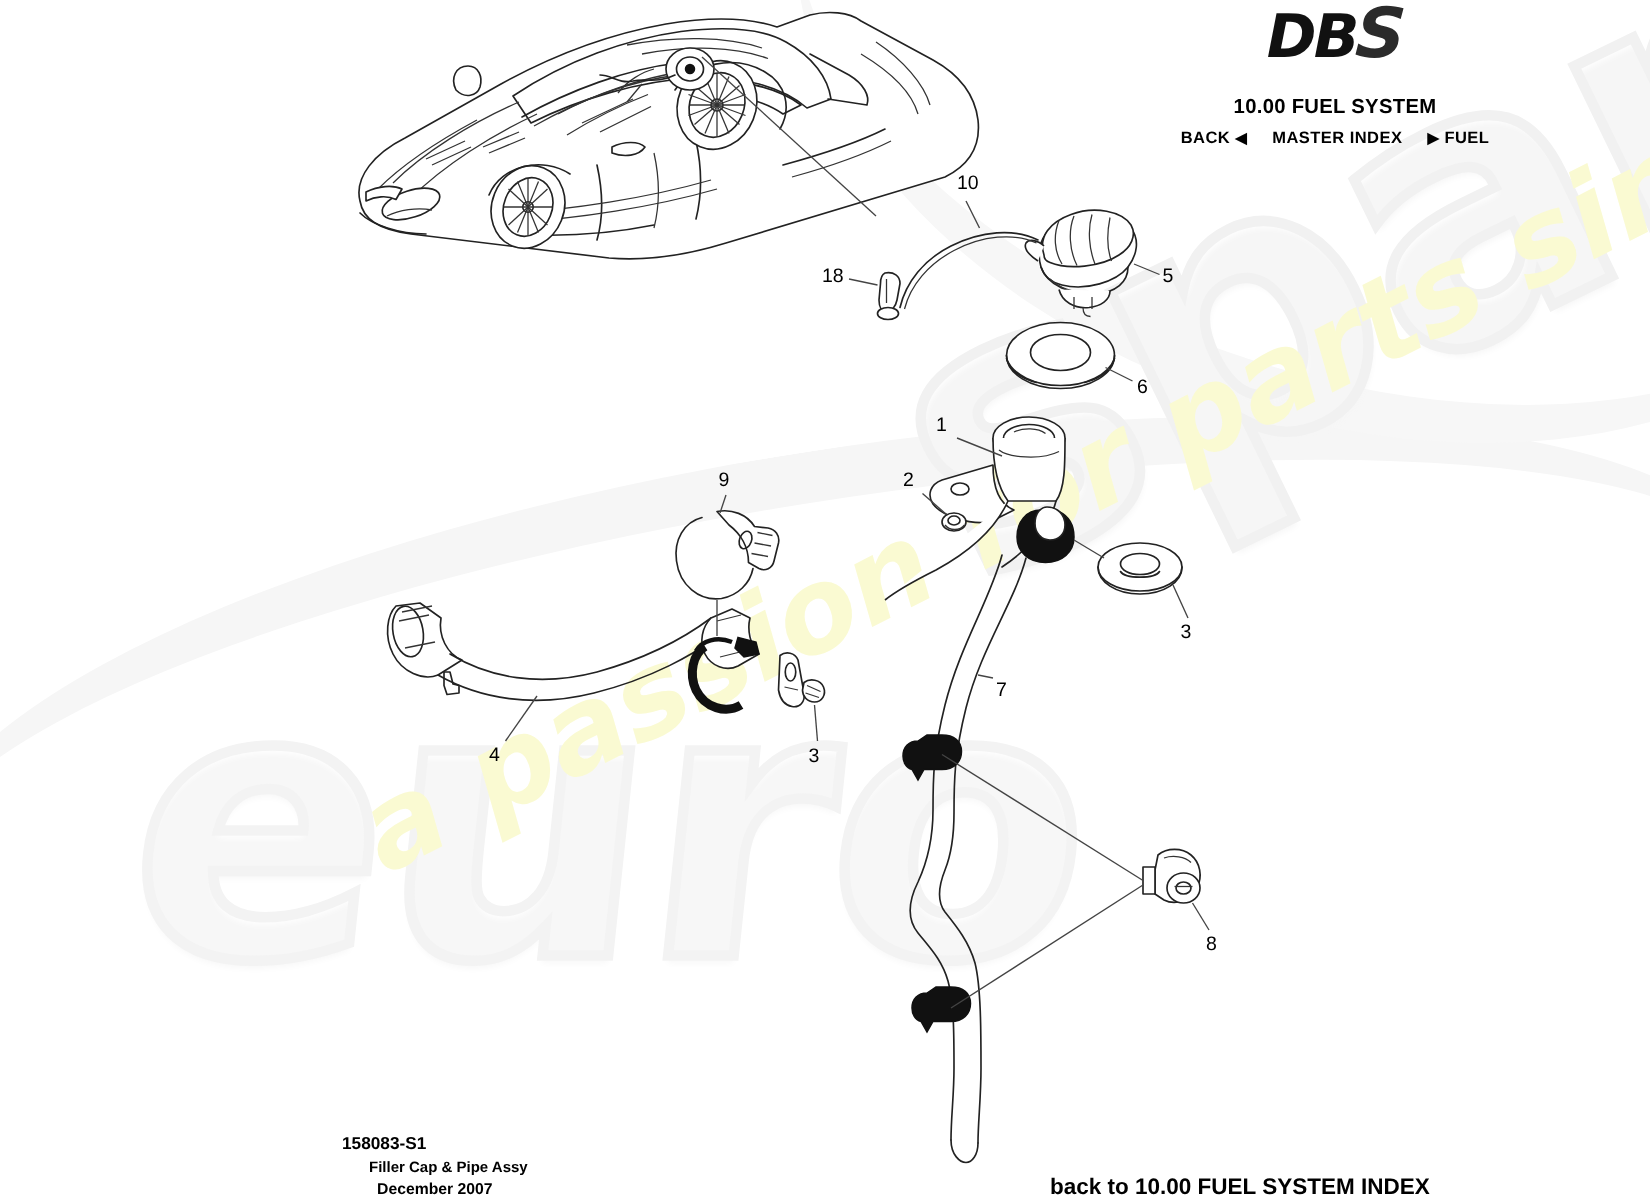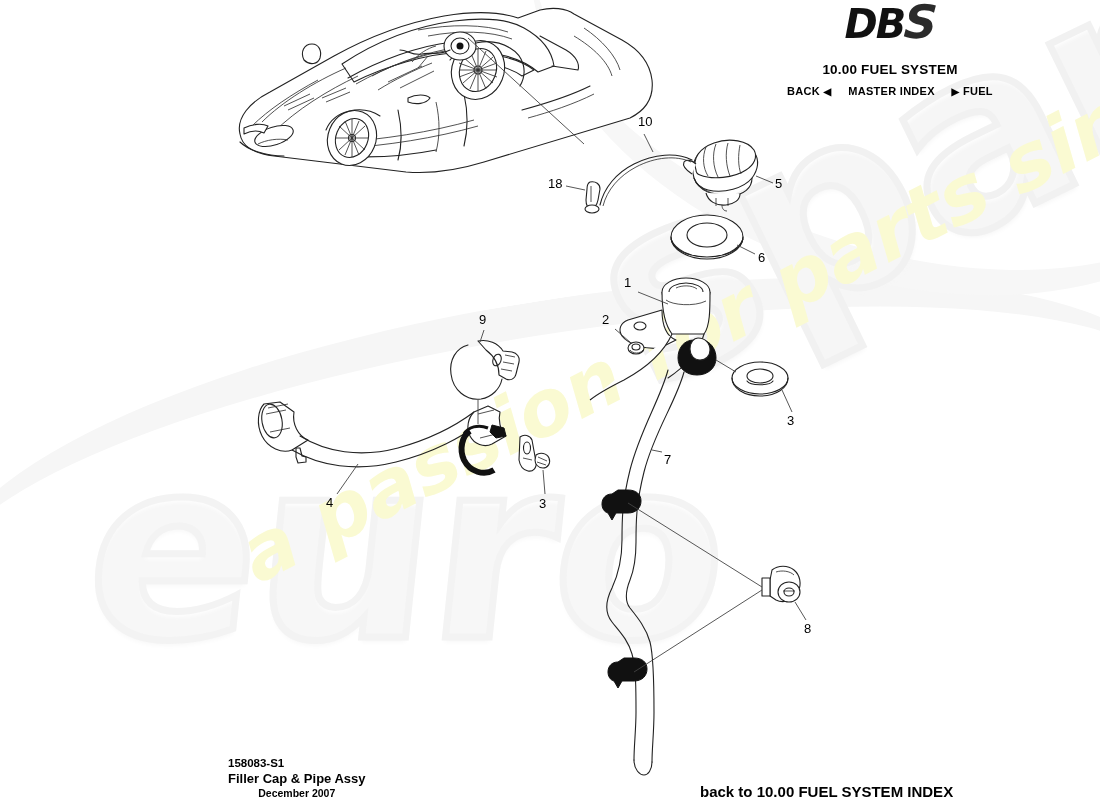--- a/index.html
+++ b/index.html
@@ -77,21 +77,21 @@
   }
   .navrow span{display:inline-block;}
   .nav-link{cursor:pointer;}
   .nav-gap{width:10px;display:inline-block;}
   .tri-l{font-size:10px;}
   .tri-r{font-size:10px;}
 
   
   .footer-left{position:absolute;left:228px;top:756px;line-height:15px;}
   .f-partno{font-size:11.5px;font-weight:700;}
-  .f-title{font-size:13px;font-weight:700;}
+  .f-title{font-size:10px;font-weight:700;margin-left:18px;}
   .f-date{font-size:10.5px;font-weight:700;text-align:center;}
   .footer-right{
     position:absolute;left:700px;top:783px;
     font-size:15px;font-weight:700;cursor:pointer;
   }
 
   
   .callout{
     position:absolute;font-family:"Liberation Sans", sans-serif;
     font-weight:400;font-size:13px;color:#000;

